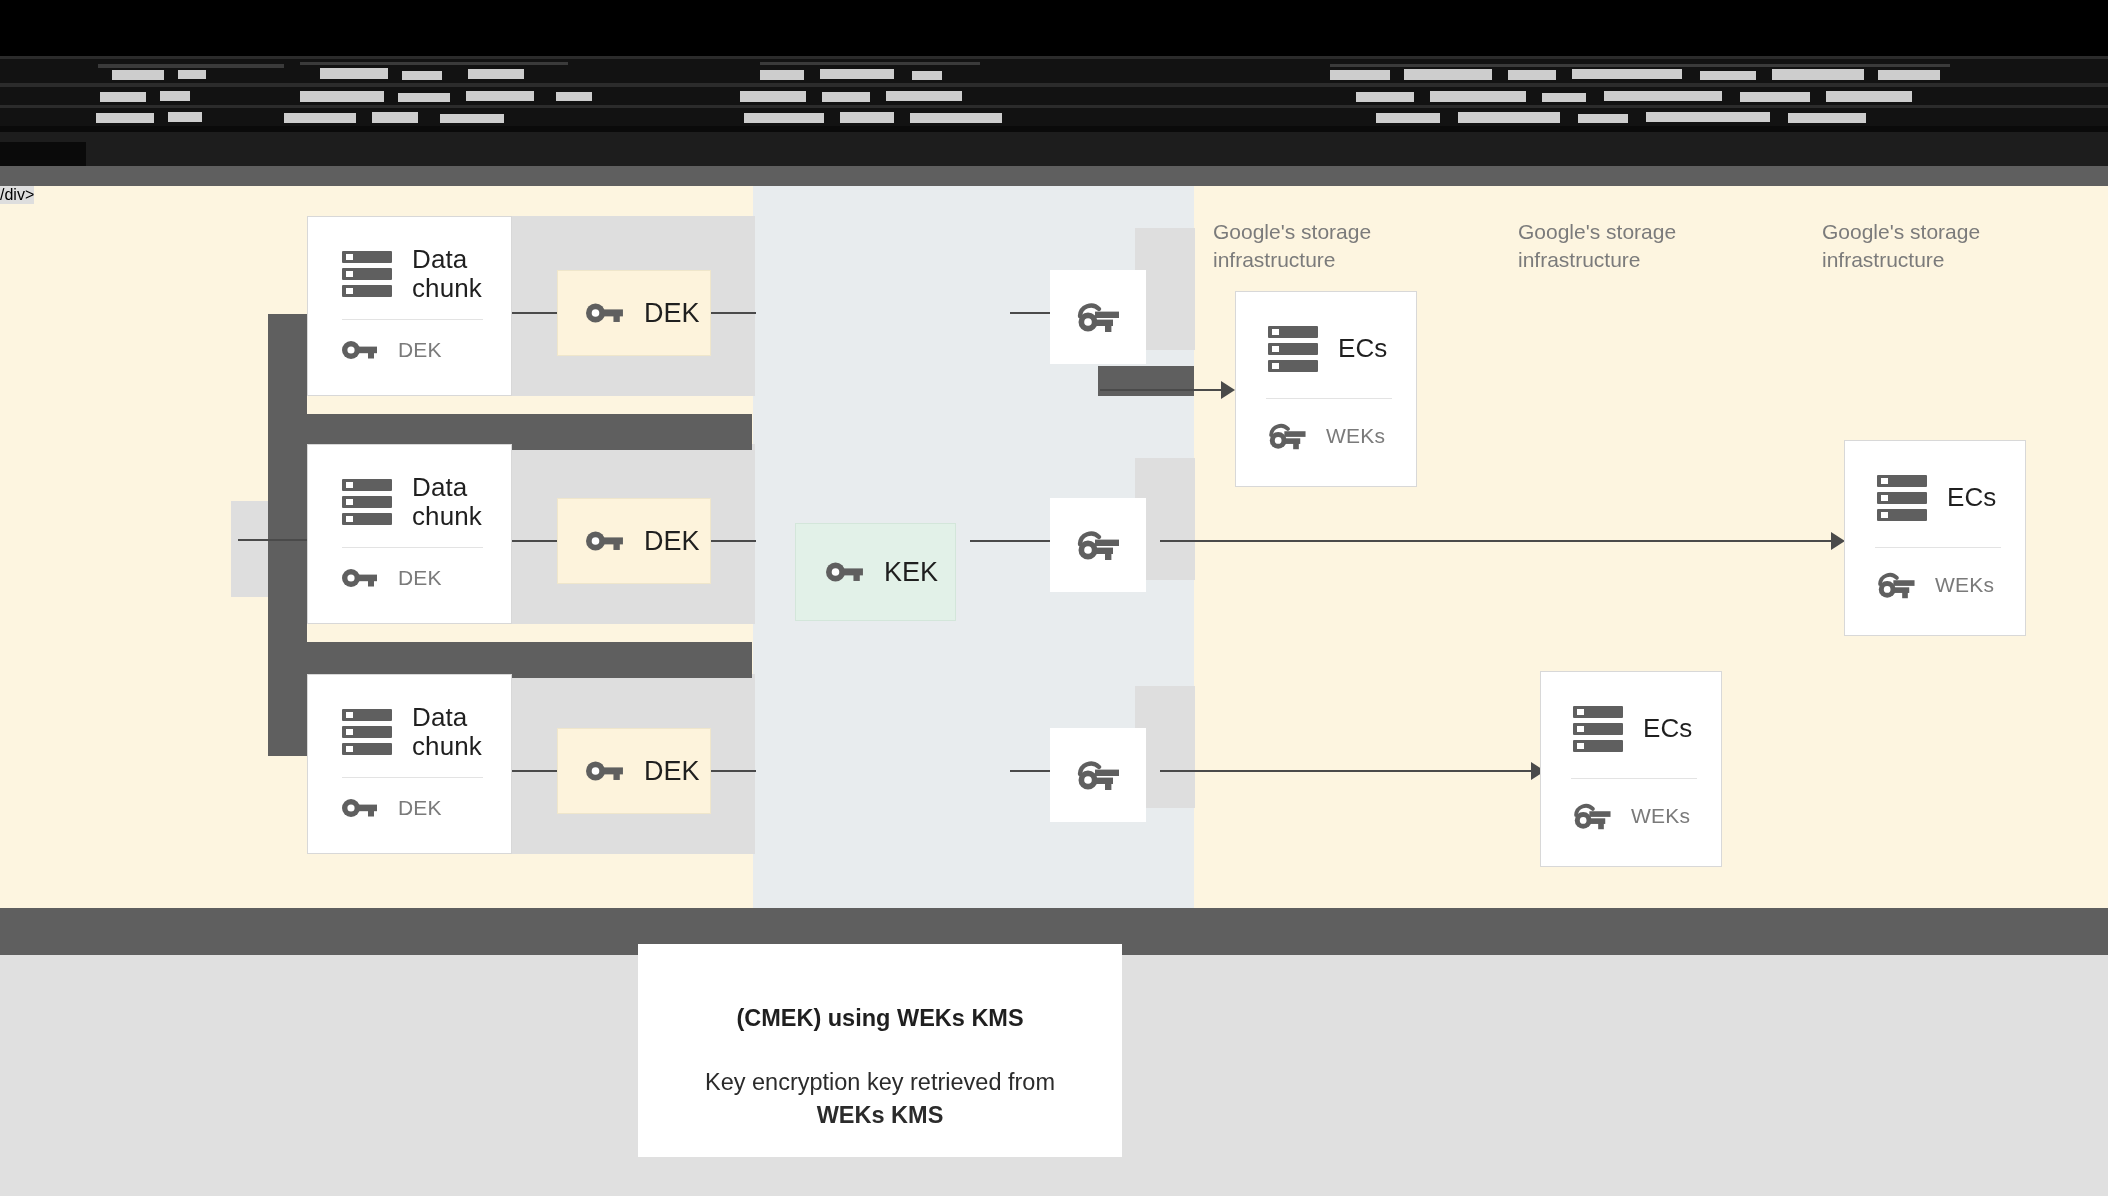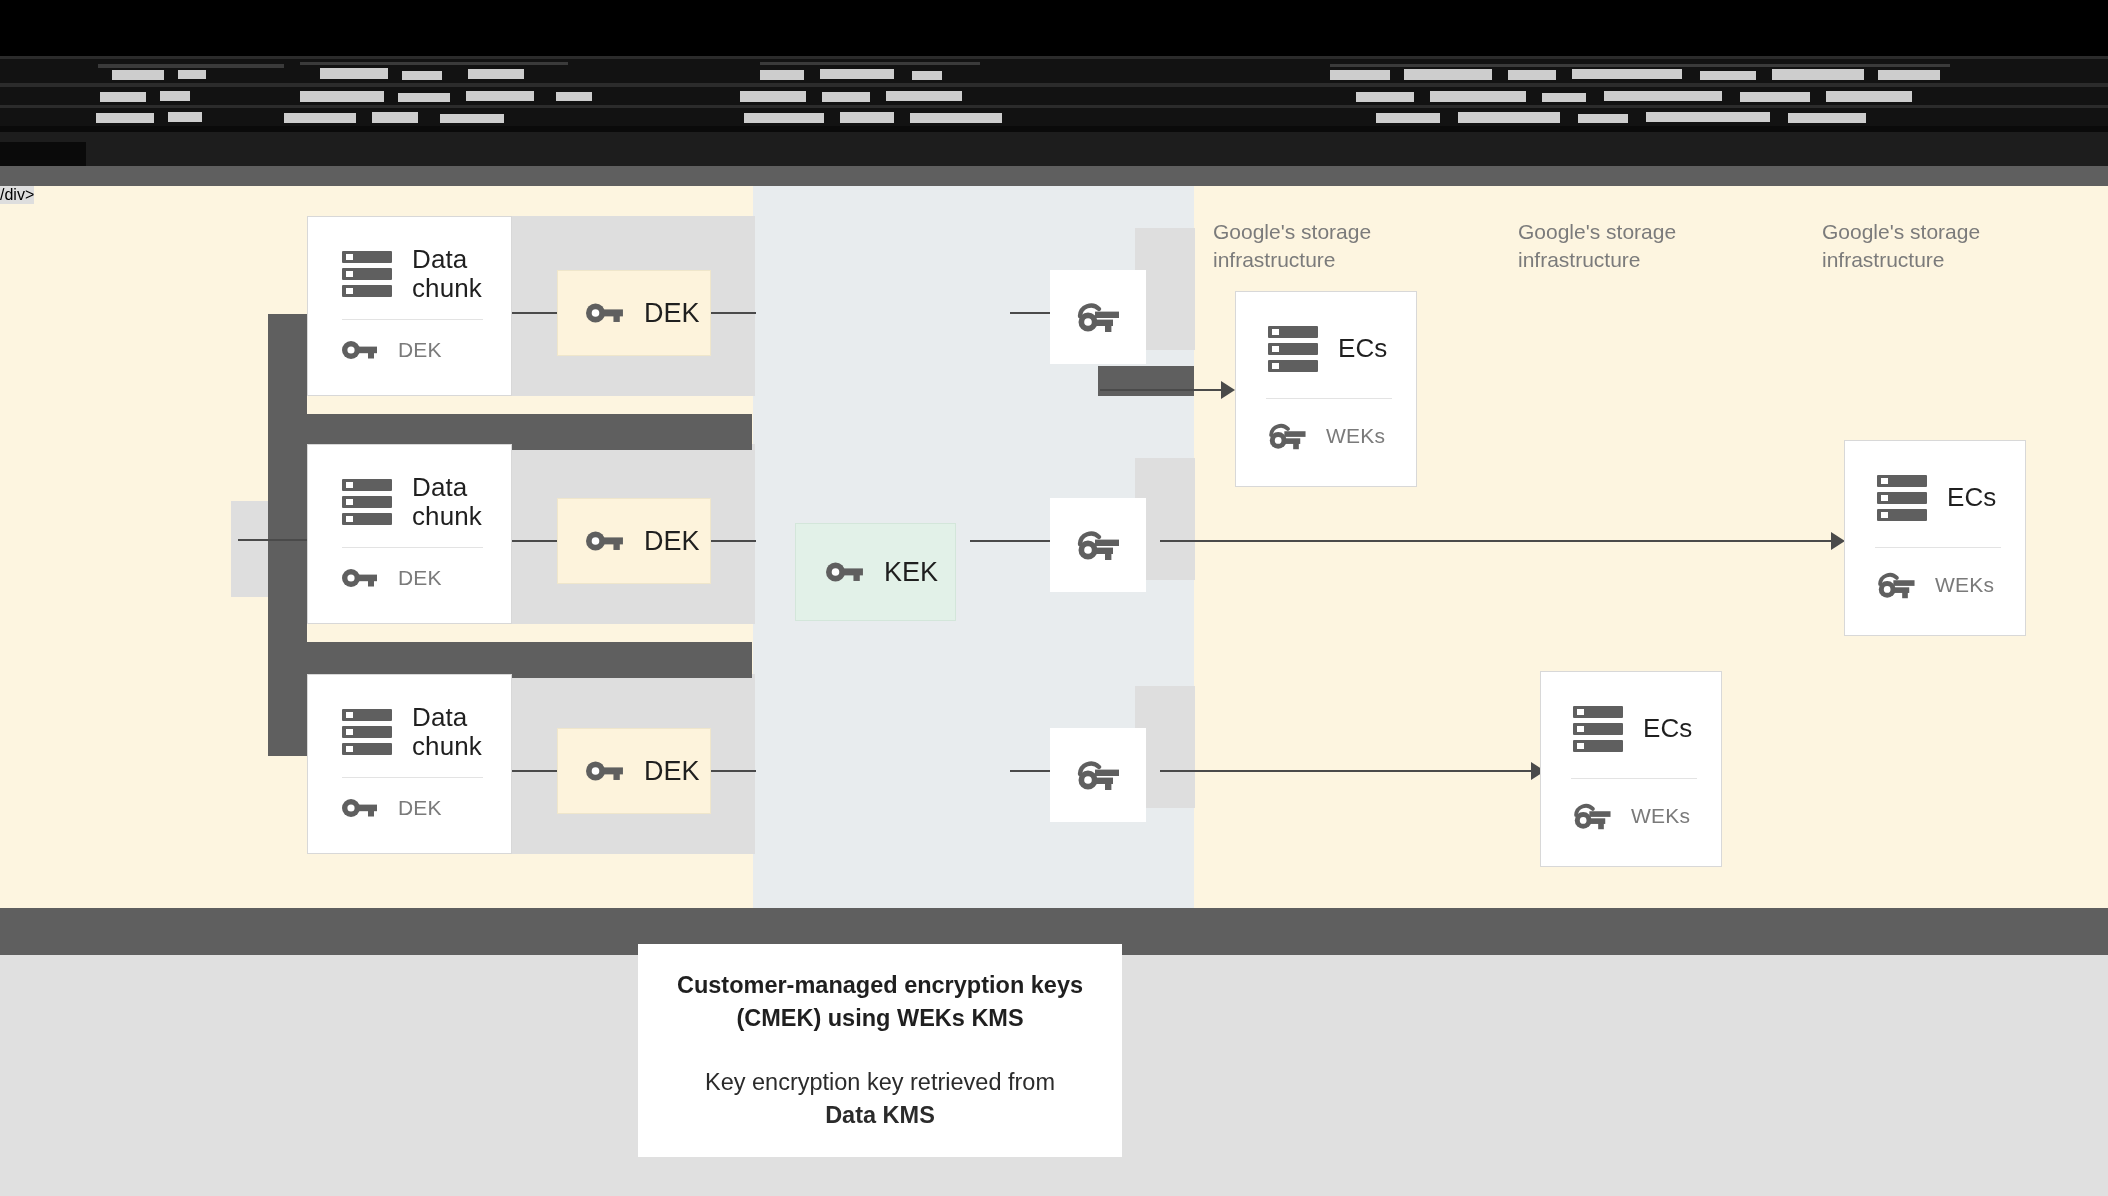--- a/index.html
+++ b/index.html
@@ -427,22 +427,22 @@
       </div>
     </div>
 
   </div>
 
   <div class="bot-band"></div>
   <div class="bot-bg"></div>
 
   <div class="caption">
     <div class="cap-strong">
-      <span>Customer-managed encryption keys</span><br>
+      <br>
       <span>(CMEK) using WEKs KMS</span>
     </div>
     <div class="cap-norm">
       <span>Key encryption key retrieved from</span><br>
-      <b>Data KMS</b>
+      <b>WEKs KMS</b>
     </div>
   </div>
 
 </div>
 
 </body></html>

